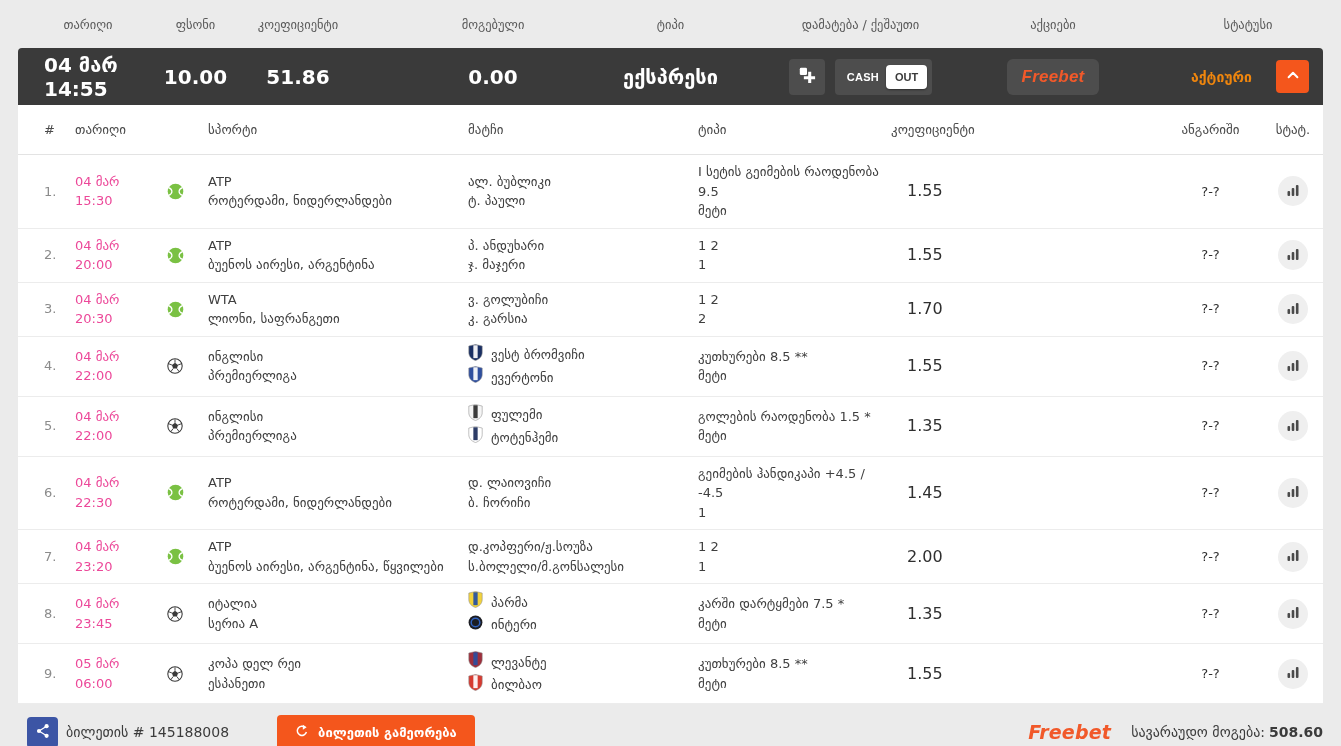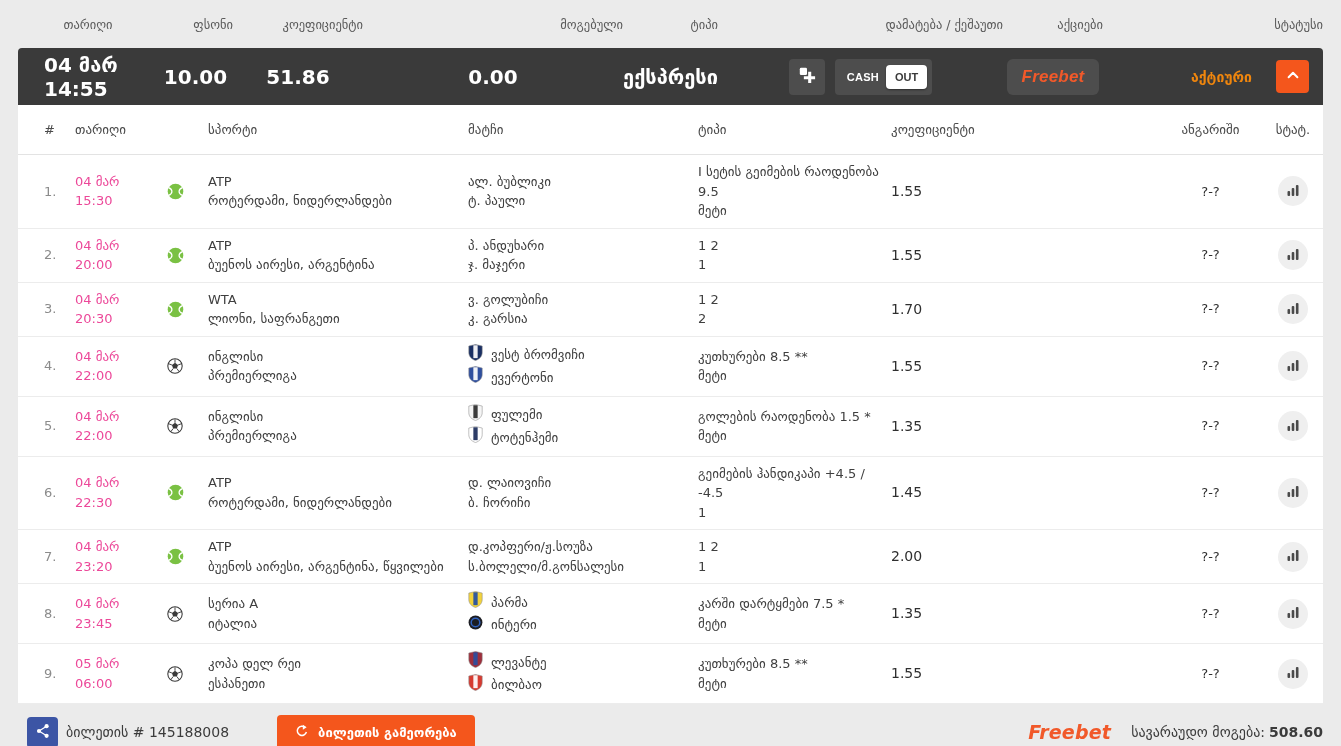--- a/index.html
+++ b/index.html
@@ -2,21 +2,21 @@
 <html><head>
 <meta charset="utf-8">
 <style>
   * { box-sizing: border-box; margin: 0; padding: 0; }
   html,body { width:1341px; height:746px; overflow:hidden; }
   body { background:#ebebeb; font-family:"DejaVu Sans", sans-serif; color:#333; }
 
   
   .ov-grid { display:grid; grid-template-columns:140px 75px 130px 260px 95px 285px 100px 1fr; margin:0 18px; }
   .labels-row { height:48px; align-items:center; }
-  .labels-row span { font-size:12.5px; color:#5a5a5a; text-align:right; }
+  .labels-row span { font-size:12.5px; color:#5a5a5a; text-align:center; }
   .labels-row span:first-child { text-align:center; }
   .labels-row span:last-child { padding-left:70px; }
 
   .dark-bar { height:57px; background:#3a3a3a; color:#fff; align-items:center; border-radius:4px 4px 0 0; }
   .dark-bar .cell { font-size:20px; font-weight:bold; text-align:center; }
   .dark-bar .cell.date { text-align:left; padding-left:26px; }
   .addcash { display:flex; align-items:center; justify-content:center; gap:10px; }
   .add-btn { width:36px; height:36px; background:#4d4d4d; border:none; border-radius:4px; display:flex; align-items:center; justify-content:center; cursor:pointer; }
   .cashout-btn { height:36px; background:#4d4d4d; border:none; border-radius:4px; display:flex; align-items:center; gap:7px; padding:0 5px 0 12px; cursor:pointer; }
   .cashout-btn .cash { color:#fff; font-size:11px; font-weight:bold; letter-spacing:.3px; }
@@ -39,21 +39,21 @@
   .thead .h-stat { text-align:center; }
 
   .trow { min-height:53px; padding:7px 0; align-items:center; border-bottom:1px solid #ececec; }
   .trow .c { font-size:13px; line-height:1.5; color:#3f3f3f; }
   .trow .num { padding-left:26px; color:#8b8b8b; }
   .trow .date { padding-left:7px; color:#ec4899; }
   .trow .sport { display:flex; justify-content:center; }
   .trow .league { padding-left:18px; padding-right:10px; }
   .trow .match { padding-right:8px; }
   .trow .type { padding-right:6px; }
-  .trow .coef { font-size:14px; color:#2f2f2f; }
+  .trow .coef { font-size:16px; color:#2f2f2f;margin-left:16px; }
   .trow .score { text-align:center; color:#2f2f2f; }
   .trow .stat { display:flex; justify-content:center; }
   .mline { display:flex; align-items:center; gap:8px; min-height:19px; }
   .stat-btn { width:30px; height:30px; border-radius:50%; border:none; background:#efefef; display:flex; align-items:center; justify-content:center; cursor:pointer; }
 
   
   .footer { height:56px; display:flex; align-items:center; padding:0 18px 0 27px; }
   .share-btn { width:31px; height:31px; background:#3c55a5; border:none; border-radius:4px; display:flex; align-items:center; justify-content:center; cursor:pointer; }
   .ticket-id { margin-left:8px; font-size:14px; color:#3b3b3b; }
   .repeat-btn { margin-left:48px; height:35px; background:#f4561c; color:#fff; border:none; border-radius:4px; font-size:13px; font-weight:bold; display:flex; align-items:center; gap:9px; padding:0 18px; cursor:pointer; font-family:"DejaVu Sans", sans-serif; }
@@ -431,22 +431,22 @@
           <div>23:45</div>
         </div>
         <div class="c sport">
           <svg width="16" height="16" viewBox="0 0 24 24">
             <circle cx="12" cy="12" r="10.8" fill="#fff" stroke="#3a3a3a" stroke-width="1.6"></circle>
             <polygon points="12,7.2 16.6,10.5 14.8,15.8 9.2,15.8 7.4,10.5" fill="#3a3a3a"></polygon>
             <path d="M12 7.2 V2 M16.6 10.5 L21.5 8.6 M14.8 15.8 L18 20.2 M9.2 15.8 L6 20.2 M7.4 10.5 L2.5 8.6" stroke="#3a3a3a" stroke-width="1.4" fill="none"></path>
           </svg>
         </div>
         <div class="c league">
+          <div>იტალია</div>
           <div>სერია A</div>
-          <div>იტალია</div>
         </div>
         <div class="c match">
           <div class="mline">
             <span><svg width="15" height="17" viewBox="0 0 16 19">
                 <path d="M8 .5 L15.5 2.3 V9.5 C15.5 14 12.3 17 8 18.5 C3.7 17 .5 14 .5 9.5 V2.3 Z" fill="#f2d23c" stroke="#8a8a8a" stroke-width=".6"></path>
                 <rect x="5.6" y="1.4" width="4.8" height="14.4" fill="#244fa5" opacity=".92"></rect>
               </svg></span>
             <span>პარმა</span>
           </div>
           <div class="mline">

